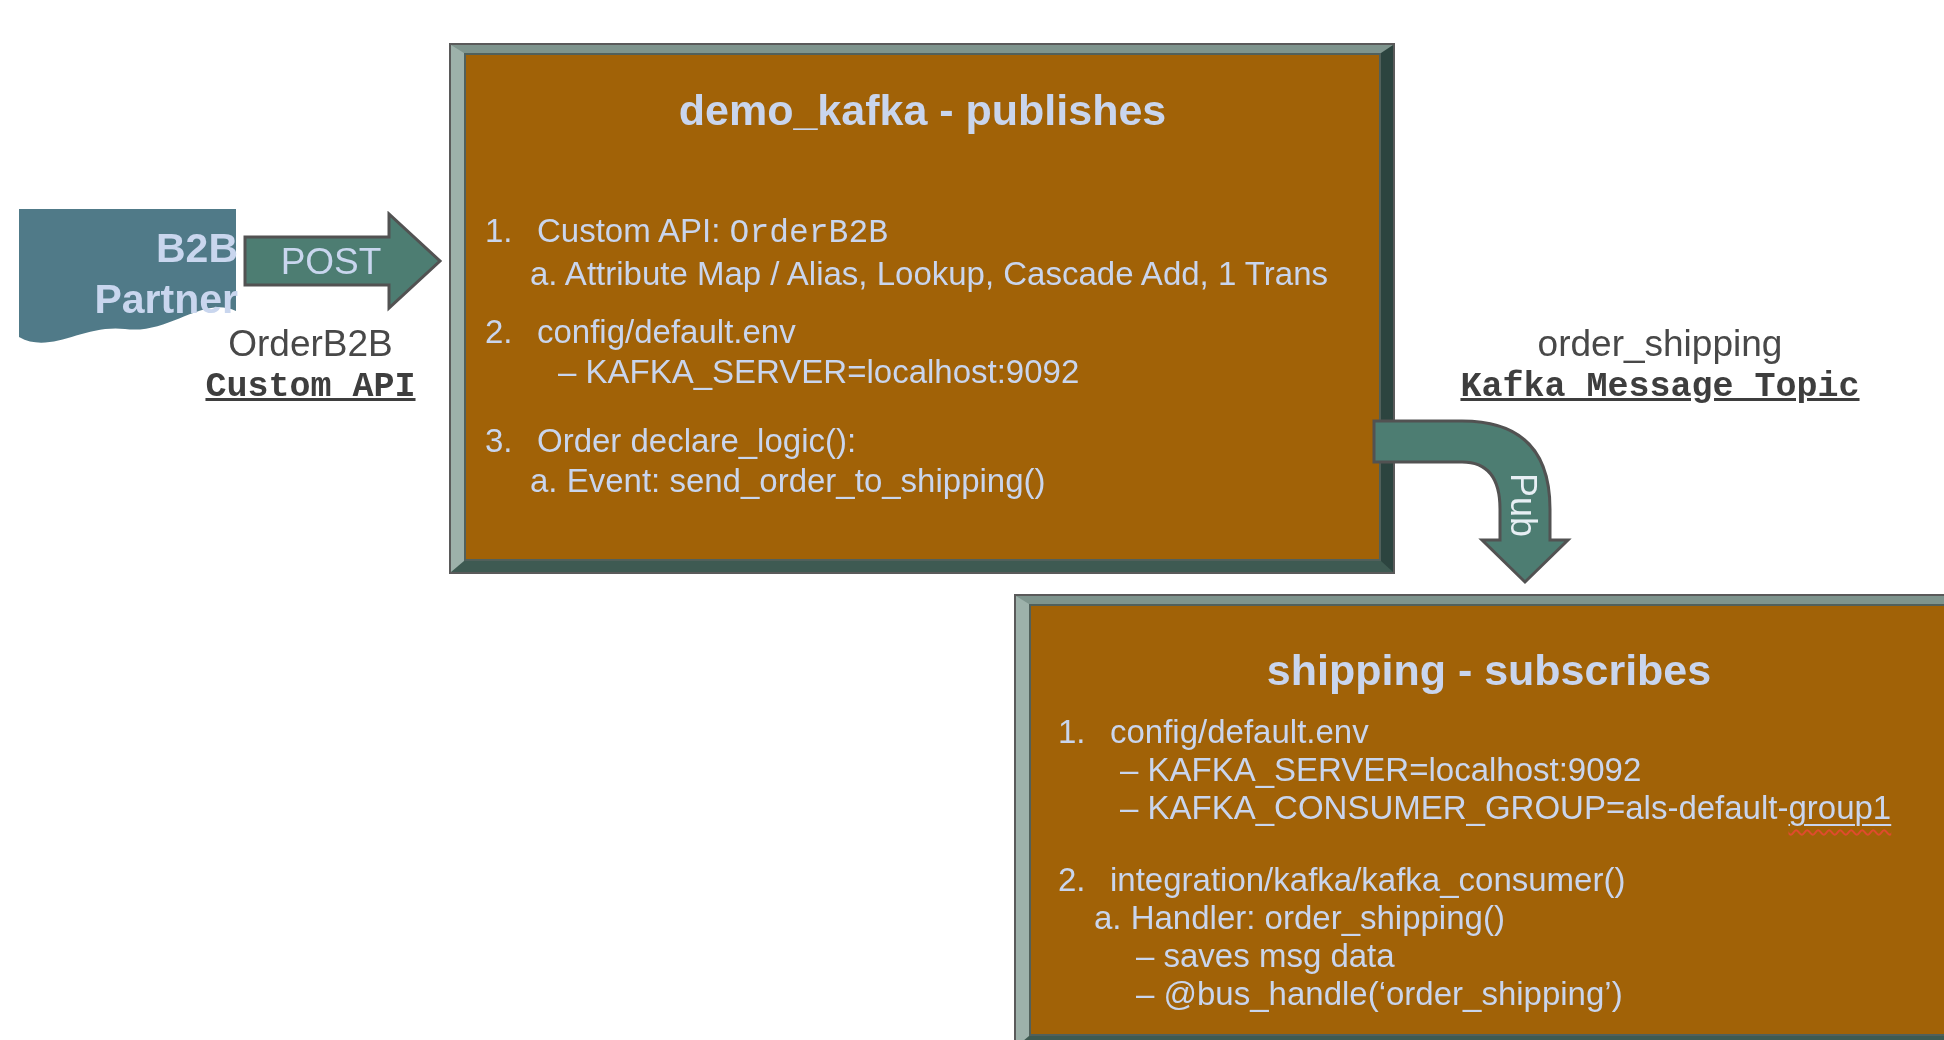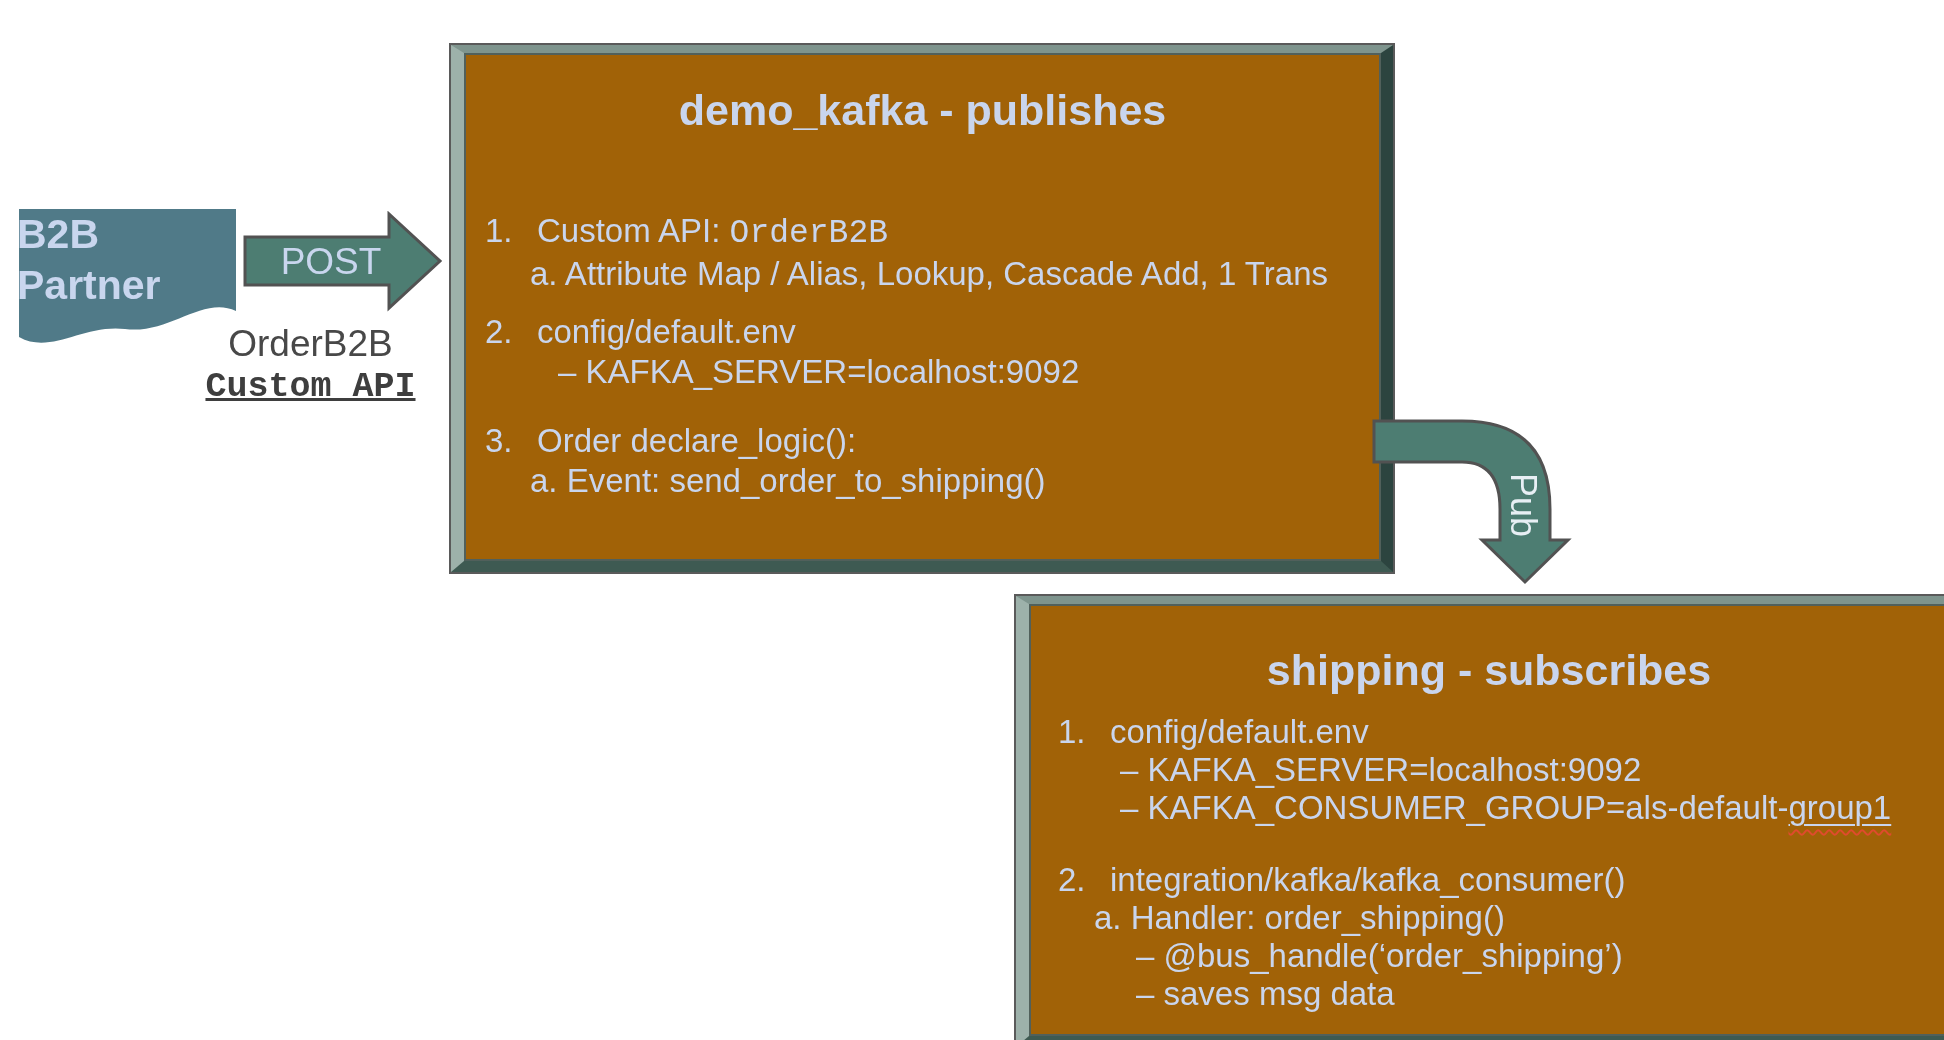--- a/index.html
+++ b/index.html
@@ -39,21 +39,21 @@
   .mono{font-family:"Liberation Mono","DejaVu Sans Mono",monospace;}
   
   .uline{text-decoration:underline;text-decoration-thickness:2px;text-underline-offset:5px;}
   .squig{
     text-decoration:underline wavy #e04a2d;text-decoration-thickness:2px;
     text-underline-offset:10px;
   }
   
   #b2b-shape{left:17px;top:207px;width:221px;height:140px;}
   #b2b-label{
-    position:absolute;left:17px;top:209px;width:221px;text-align:left;
+    position:absolute;left:17px;top:223px;width:221px;text-align:right;
     color:#c9d6ee;font-weight:bold;font-size:41px;line-height:51px;
   }
   
   .caption{position:absolute;text-align:center;white-space:nowrap;}
   #b2b-caption{left:168px;top:322px;width:285px;}
   #topic-caption{left:1420px;top:322px;width:480px;}
   .cap-sans{font-size:37px;line-height:44px;color:#484848;}
   .cap-mono{font-family:"Liberation Mono","DejaVu Sans Mono",monospace;
     font-weight:bold;font-size:35px;line-height:42px;color:#3e3e3e;text-decoration:underline;}
   
@@ -95,36 +95,40 @@
       <div><span class="num">2.</span><span>config/default.env</span></div>
       <div class="ind-d">– KAFKA_SERVER=localhost:9092</div>
     </div>
 
     <div class="p" id="pub-p3">
       <div><span class="num">3.</span><span>Order declare_logic():</span></div>
       <div class="ind-a">a. Event: send_order_to_shipping()</div>
     </div>
   </div>
 
+  <div id="topic-caption" class="caption">
+    <div class="cap-sans">order_shipping</div>
+    <div class="cap-mono">Kafka Message Topic</div>
+  </div>
 
   <svg id="pub-arrow" width="204" height="170" viewBox="0 0 204 170">
     <path d="M2 4 H90 Q178 4 178 92 V123 H196 L153 165 L110 123 H128 V92 Q128 45 90 45 H2 Z" fill="#4d7d72" stroke="#525252" stroke-width="3"></path>
     <text x="151" y="88" transform="rotate(90 151 88)" text-anchor="middle" dominant-baseline="central" font-size="36" fill="#e8eff4" font-family="Liberation Sans, sans-serif">Pub</text>
   </svg>
 
   <div id="subscriber-box" class="box3d">
     <div class="box-title">shipping - subscribes</div>
 
     <div class="p" id="sub-p1">
       <div><span class="num">1.</span><span>config/default.env</span></div>
       <div class="ind-d1">– KAFKA_SERVER=localhost:9092</div>
       <div class="ind-d1"><span>– KAFKA_CONSUMER_GROUP=als-default-</span><span class="uline"><span class="squig">group1</span></span></div>
     </div>
 
     <div class="p" id="sub-p2">
       <div><span class="num">2.</span><span>integration/kafka/kafka_consumer()</span></div>
       <div class="ind-a">a. Handler: order_shipping()</div>
+      <div class="ind-d2">– saves msg data</div>
       <div class="ind-d2">– @bus_handle(‘order_shipping’)</div>
-      <div class="ind-d2">– saves msg data</div>
     </div>
   </div>
 
 </div>
 
 </body></html>

